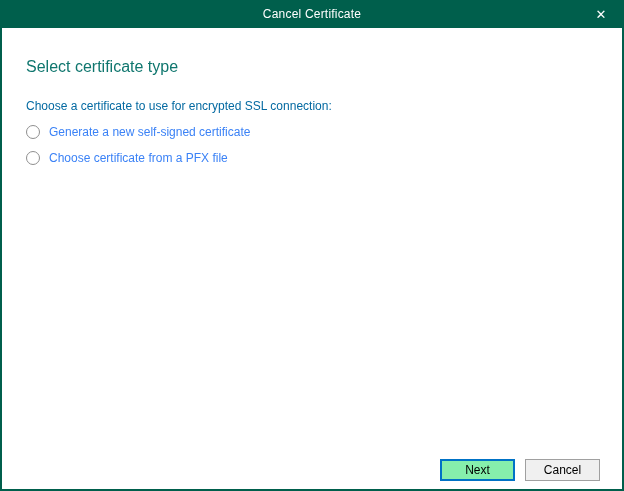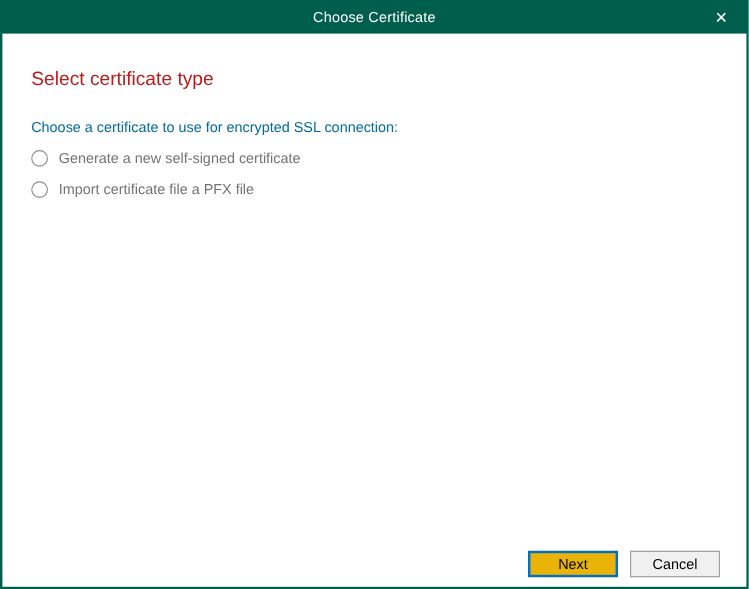--- a/index.html
+++ b/index.html
@@ -46,21 +46,21 @@
   .content {
     position: absolute;
     top: 28px; left: 2px; right: 2px; bottom: 2px;
     background: #ffffff;
   }
 
   .page-title {
     margin: 29px 24px 16px 24px;
     font-size: 16px;
     line-height: 20px;
-    color: #b91c1c;
+    color: #0f766e;
     font-weight: 400;
   }
 
   .description {
     margin: 22px 24px 0 24px;
     font-size: 12px;
     line-height: 15px;
     color: #0369a1;
   }
 
@@ -86,21 +86,21 @@
     content: "";
     position: absolute;
     left: 3px; top: 3px;
     width: 6px; height: 6px;
     border-radius: 50%;
     background: var(--radio-dot, #2e2e2e);
   }
   .option-label {
     margin-left: 9px;
     font-size: 12px;
-    color: #737373;
+    color: #3b82f6;
   }
 
   
   .footer {
     position: absolute;
     right: 22px;
     bottom: 8px;
     display: flex;
     gap: 10px;
   }
@@ -109,36 +109,36 @@
     height: 22px;
     display: flex;
     align-items: center;
     justify-content: center;
     font-family: "Liberation Sans", sans-serif;
     font-size: 12px;
     color: #000000;
     cursor: pointer;
   }
   .btn-next {
-    background: #eab308;
+    background: #86efac;
     border: 2px solid var(--next-border, #0072c6);
     margin-left: 17px;
   }
   .btn-cancel {
     background: #f0f0f0;
     border: 1px solid #a0a0a0;
   }
 </style>
 </head>
 <body>
 
 <div class="window">
 
   <div class="titlebar">
-    <span class="titlebar-title">Choose Certificate</span>
+    <span class="titlebar-title">Cancel Certificate</span>
     <button class="close-btn">
       <span>✕</span>
     </button>
   </div>
 
   <div class="content">
 
     <div class="page-title">Select certificate type</div>
 
     <div class="description">Choose a certificate to use for encrypted SSL connection:</div>
@@ -146,21 +146,21 @@
     <div class="options">
 
       <div class="option">
         <span class="radio"></span>
         <span class="option-label">Generate a new self-signed certificate</span>
       </div>
 
 
       <div class="option">
         <span class="radio"></span>
-        <span class="option-label">Import certificate file a PFX file</span>
+        <span class="option-label">Choose certificate from a PFX file</span>
       </div>
 
     </div>
 
     <div class="footer">
       <button class="btn btn-next">Next</button>
       <button class="btn btn-cancel">Cancel</button>
     </div>
 
   </div>

